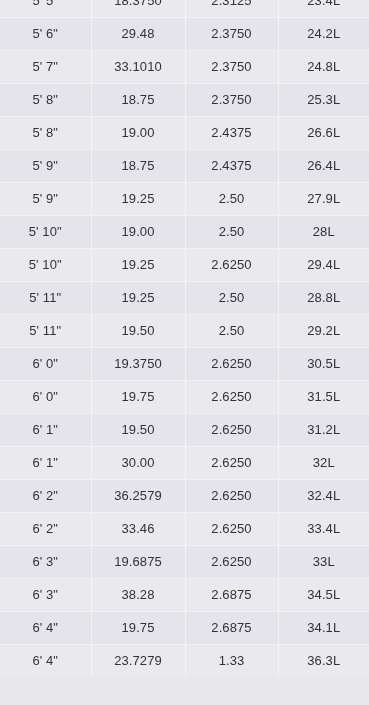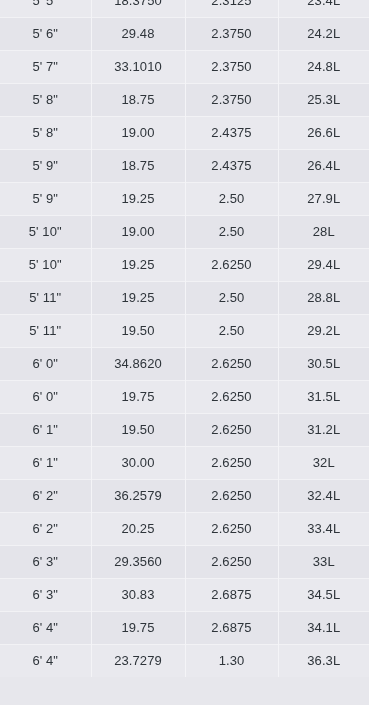--- a/index.html
+++ b/index.html
@@ -140,21 +140,21 @@
           <td class="col-volume">28.8L</td>
         </tr>
         <tr class="row-odd">
           <td class="col-height">5' 11"</td>
           <td class="col-length">19.50</td>
           <td class="col-width">2.50</td>
           <td class="col-volume">29.2L</td>
         </tr>
         <tr class="row-even">
           <td class="col-height">6' 0"</td>
-          <td class="col-length">34.8620</td>
+          <td class="col-length">19.3750</td>
           <td class="col-width">2.6250</td>
           <td class="col-volume">30.5L</td>
         </tr>
         <tr class="row-odd">
           <td class="col-height">6' 0"</td>
           <td class="col-length">19.75</td>
           <td class="col-width">2.6250</td>
           <td class="col-volume">31.5L</td>
         </tr>
         <tr class="row-even">
@@ -170,43 +170,43 @@
           <td class="col-volume">32L</td>
         </tr>
         <tr class="row-even">
           <td class="col-height">6' 2"</td>
           <td class="col-length">36.2579</td>
           <td class="col-width">2.6250</td>
           <td class="col-volume">32.4L</td>
         </tr>
         <tr class="row-odd">
           <td class="col-height">6' 2"</td>
-          <td class="col-length">20.25</td>
+          <td class="col-length">33.46</td>
           <td class="col-width">2.6250</td>
           <td class="col-volume">33.4L</td>
         </tr>
         <tr class="row-even">
           <td class="col-height">6' 3"</td>
-          <td class="col-length">29.3560</td>
+          <td class="col-length">19.6875</td>
           <td class="col-width">2.6250</td>
           <td class="col-volume">33L</td>
         </tr>
         <tr class="row-odd">
           <td class="col-height">6' 3"</td>
-          <td class="col-length">30.83</td>
+          <td class="col-length">38.28</td>
           <td class="col-width">2.6875</td>
           <td class="col-volume">34.5L</td>
         </tr>
         <tr class="row-even">
           <td class="col-height">6' 4"</td>
           <td class="col-length">19.75</td>
           <td class="col-width">2.6875</td>
           <td class="col-volume">34.1L</td>
         </tr>
         <tr class="row-odd">
           <td class="col-height">6' 4"</td>
           <td class="col-length">23.7279</td>
-          <td class="col-width">1.30</td>
+          <td class="col-width">1.33</td>
           <td class="col-volume">36.3L</td>
         </tr>
       </tbody>
   </table>
 </div>
 
 </body></html>

